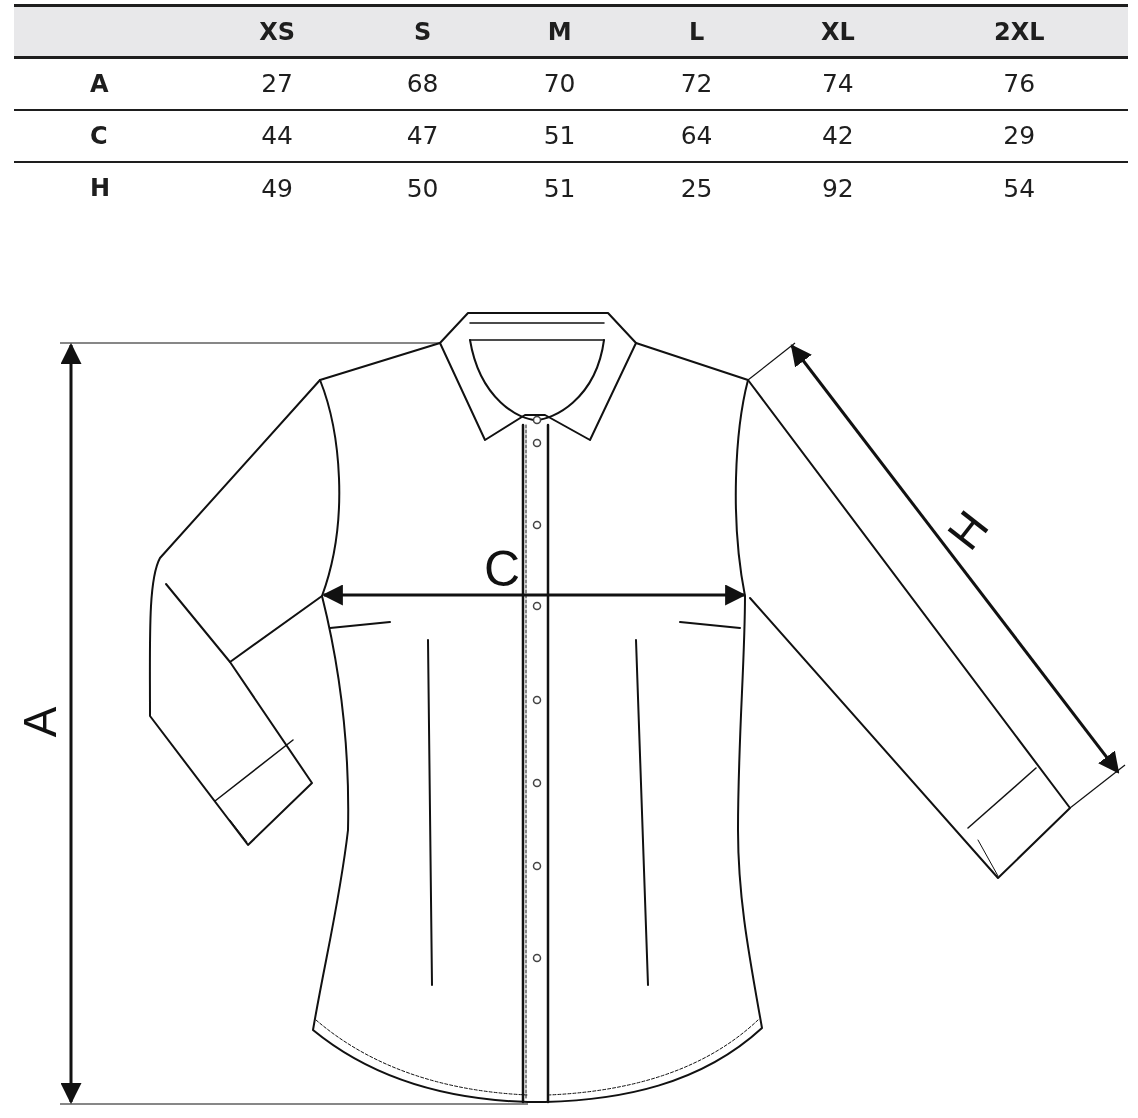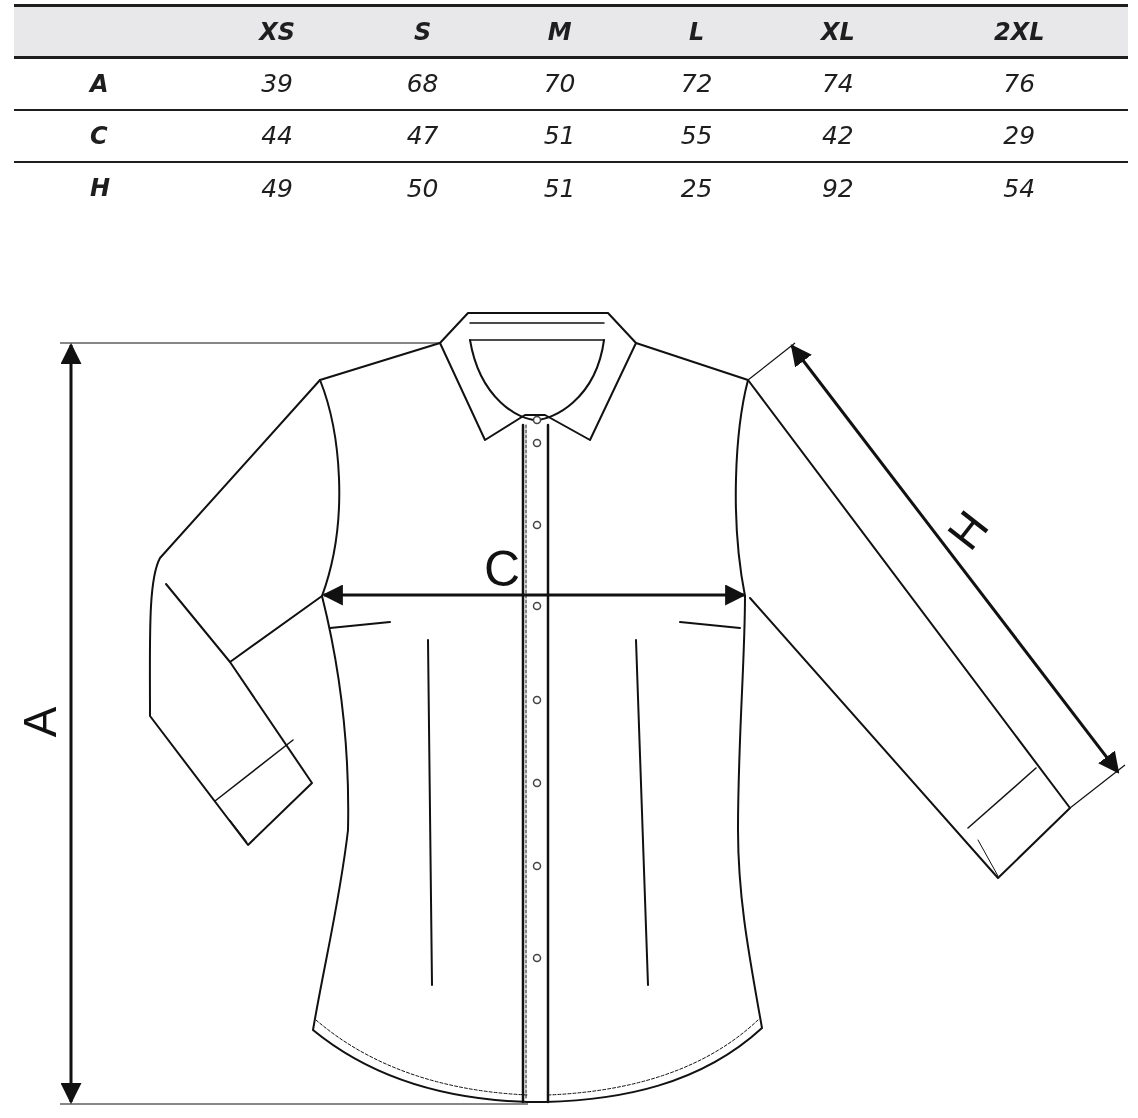--- a/index.html
+++ b/index.html
@@ -1,18 +1,18 @@
 <!DOCTYPE html>
 <html><head>
 <meta charset="utf-8">
 <style>
   html, body { margin: 0; padding: 0; background: #ffffff; }
   body { width: 1138px; height: 1118px; position: relative; overflow: hidden; font-family: "DejaVu Sans", sans-serif; }
   .size-table { position: absolute; left: 14px; top: 4px; width: 1114px; border-collapse: collapse; color: #1e1e1e; }
-  .size-table th, .size-table td { text-align: center; padding: 0; font-style: italic; }
+  .size-table th, .size-table td { text-align: center; padding: 0; }
   .size-table thead tr { background: #e8e8ea; height: 52px; }
   .size-table thead th { font-weight: bold; font-size: 24px; border-top: 3px solid #1e1e1e; border-bottom: 3px solid #1e1e1e; }
   .size-table tbody tr { height: 52px; }
   .size-table tbody td { font-size: 25px; }
   .size-table tbody tr.row-border td { border-bottom: 2px solid #1e1e1e; }
   .size-table td.rowlabel { font-weight: bold; text-align: left; padding-left: 76px; width: 110px; font-size: 24px; }
   .size-table th.corner { width: 186px; }
   .diagram { position: absolute; left: 0; top: 230px; width: 1138px; height: 888px; }
   .dim-label { font-family: "Liberation Sans", sans-serif; fill: #111; }
 </style>
@@ -27,33 +27,33 @@
       <th>S</th>
       <th>M</th>
       <th>L</th>
       <th>XL</th>
       <th>2XL</th>
     </tr>
   </thead>
   <tbody>
     <tr class="row-border">
       <td class="rowlabel">A</td>
-      <td>39</td>
+      <td>27</td>
       <td>68</td>
       <td>70</td>
       <td>72</td>
       <td>74</td>
       <td>76</td>
     </tr>
     <tr class="row-border">
       <td class="rowlabel">C</td>
       <td>44</td>
       <td>47</td>
       <td>51</td>
-      <td>55</td>
+      <td>64</td>
       <td>42</td>
       <td>29</td>
     </tr>
     <tr>
       <td class="rowlabel">H</td>
       <td>49</td>
       <td>50</td>
       <td>51</td>
       <td>25</td>
       <td>92</td>

